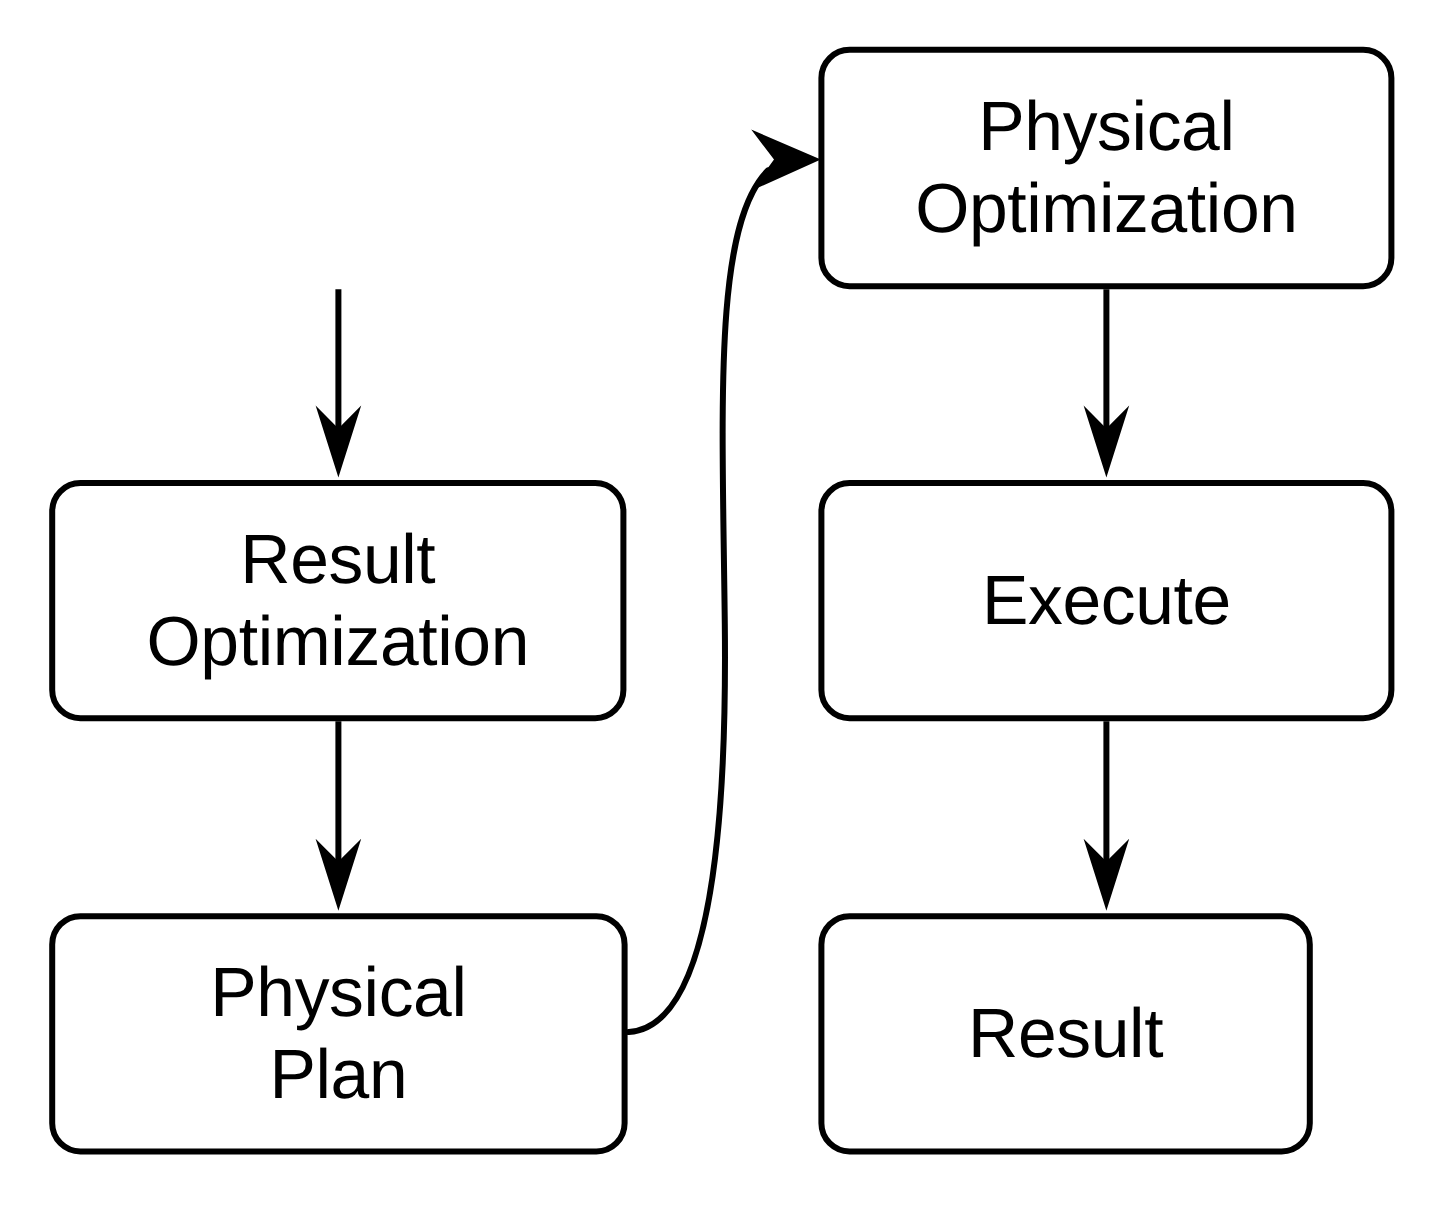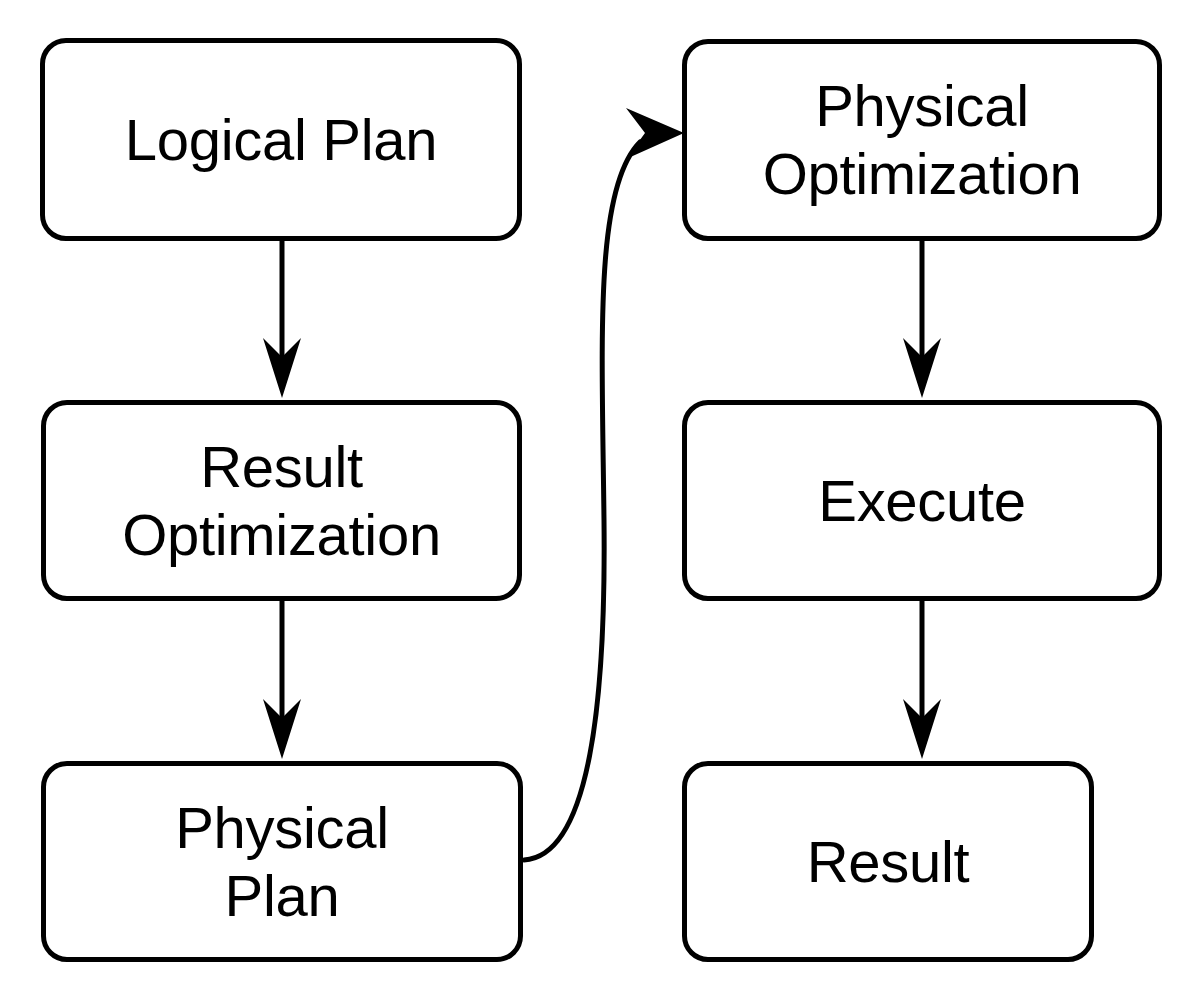--- a/index.html
+++ b/index.html
@@ -73,23 +73,20 @@
       <line x1="922" y1="241" x2="922" y2="363" stroke="#000000" stroke-width="5"></line>
       <path d="M 903,338 L 922,398 L 941,338 L 922,357 Z" fill="#000000"></path>
     </g>
 
     <g>
       <line x1="922" y1="601" x2="922" y2="724" stroke="#000000" stroke-width="5"></line>
       <path d="M 903,699 L 922,759 L 941,699 L 922,718 Z" fill="#000000"></path>
     </g>
   </svg>
 
-  <div class="node-box" style="left:40px; top:38px; width:482px; height:203px;">
-    <span class="node-label">Logical Plan</span>
-  </div>
 
   <div class="node-box" style="left:41px; top:400px; width:481px; height:201px;">
     <span class="node-label">Result
 Optimization</span>
   </div>
 
   <div class="node-box" style="left:41px; top:761px; width:482px; height:201px;">
     <span class="node-label">Physical
 Plan</span>
   </div>

